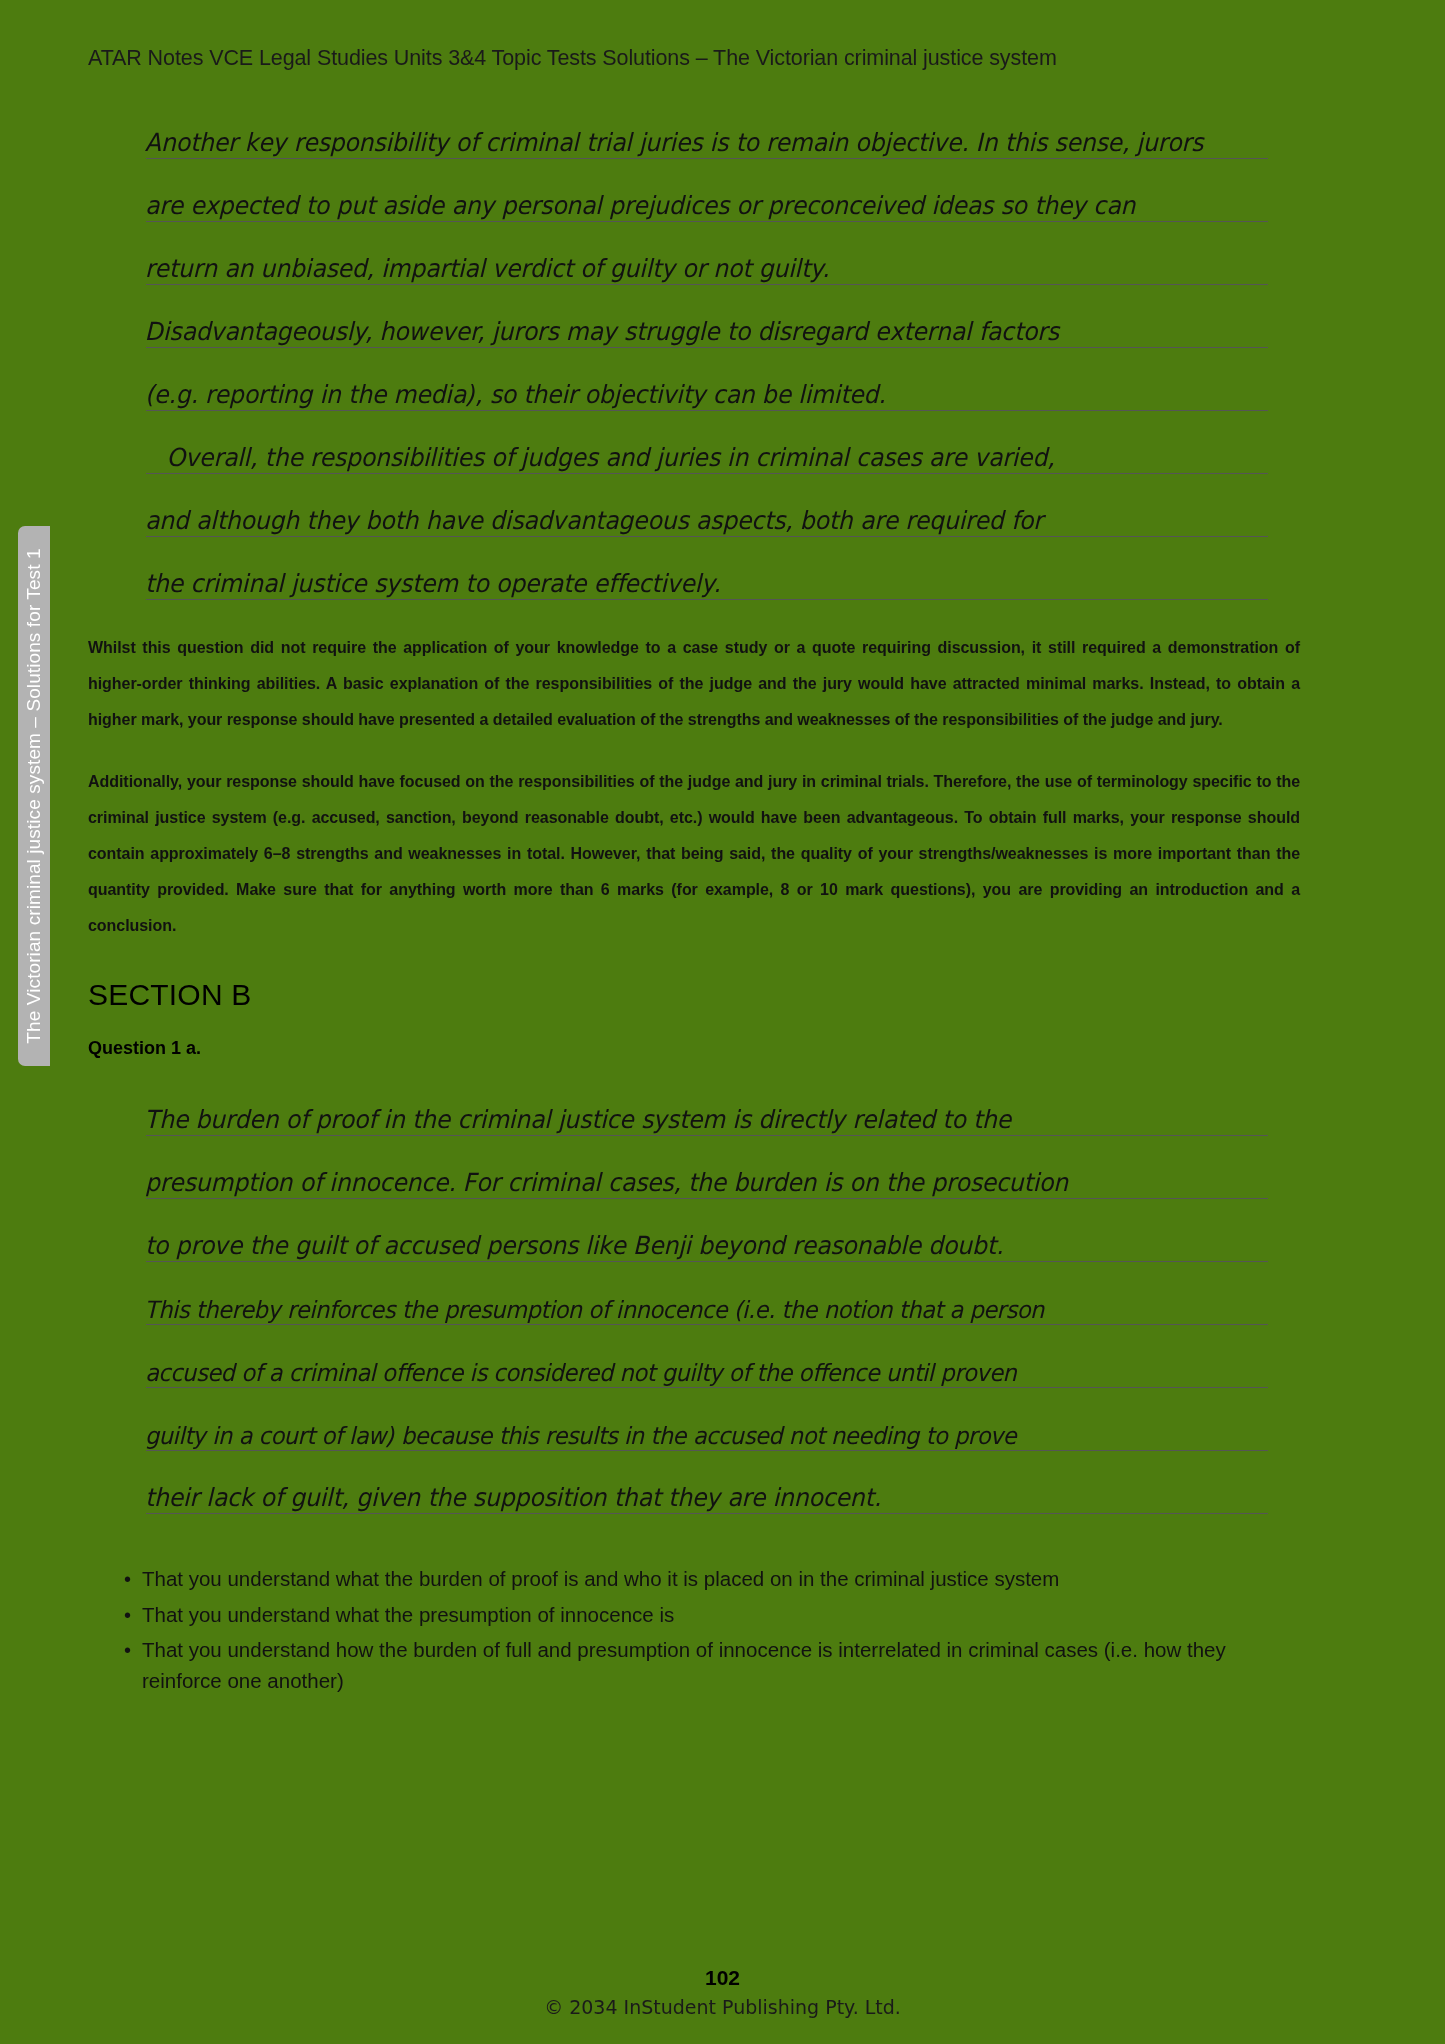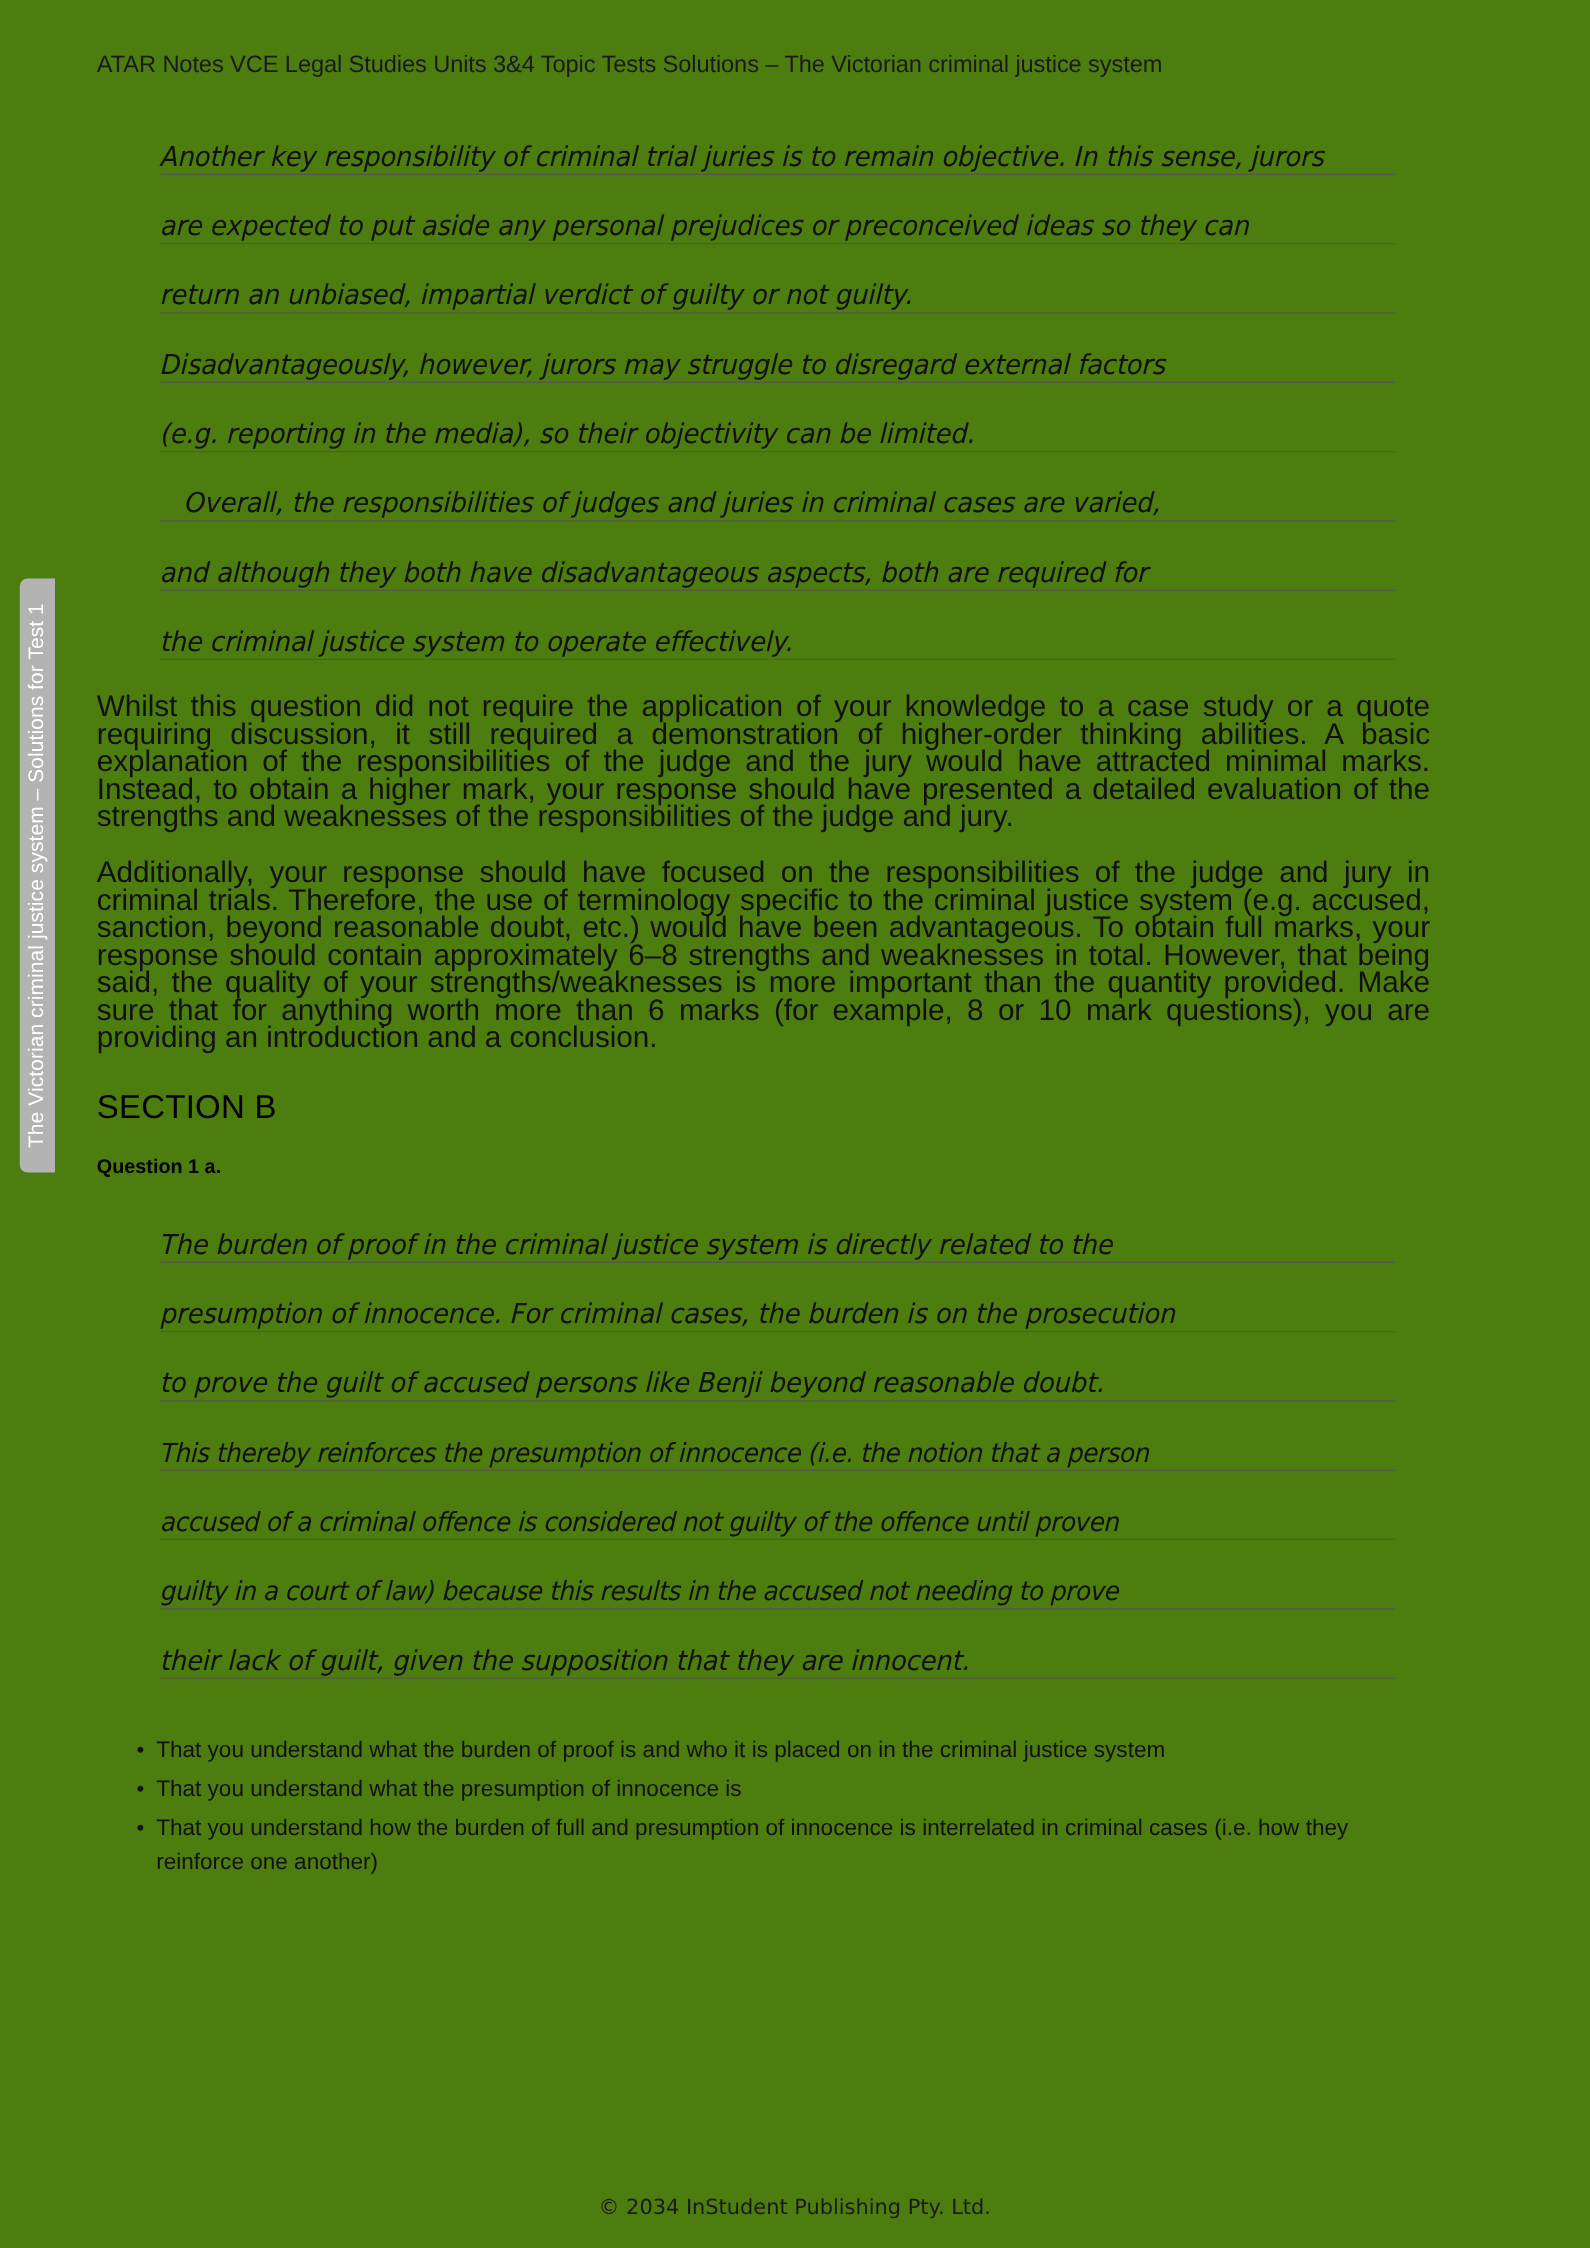--- a/index.html
+++ b/index.html
@@ -98,27 +98,28 @@
     font-size: 23.5px;
     letter-spacing: -0.15px;
   }
   .hand-line .hw.xtight {
     font-size: 22.5px;
     letter-spacing: -0.45px;
   }
 
   
   .para {
-    font-size: 27px;
-    line-height: 25px;
+    font-size: 16px;
+    line-height: 36px;
     text-align: justify;
     color: #111111;
     margin: 0 0 26px 0;
     width: 1212px;
     letter-spacing: -0.05px;
+    font-weight: bold;
   }
   .para.last { margin-bottom: 0; }
 
   .spacer-30 { height: 30px; }
 
   
   .section-heading {
     font-size: 30px;
     font-weight: normal;
     letter-spacing: 0.2px;
@@ -254,16 +255,17 @@
 
     <ul class="bullets">
       <li>That you understand what the burden of proof is and who it is placed on in the criminal justice system</li>
       <li>That you understand what the presumption of innocence is</li>
       <li>That you understand how the burden of full and presumption of innocence is interrelated in criminal cases (i.e. how they reinforce one another)</li>
     </ul>
 
   </div>
 
   <div class="footer">
+    <div class="footer-page">102</div>
     <div class="footer-copy">© 2034 InStudent Publishing Pty. Ltd.</div>
   </div>
 
 </div>
 
 </body></html>

